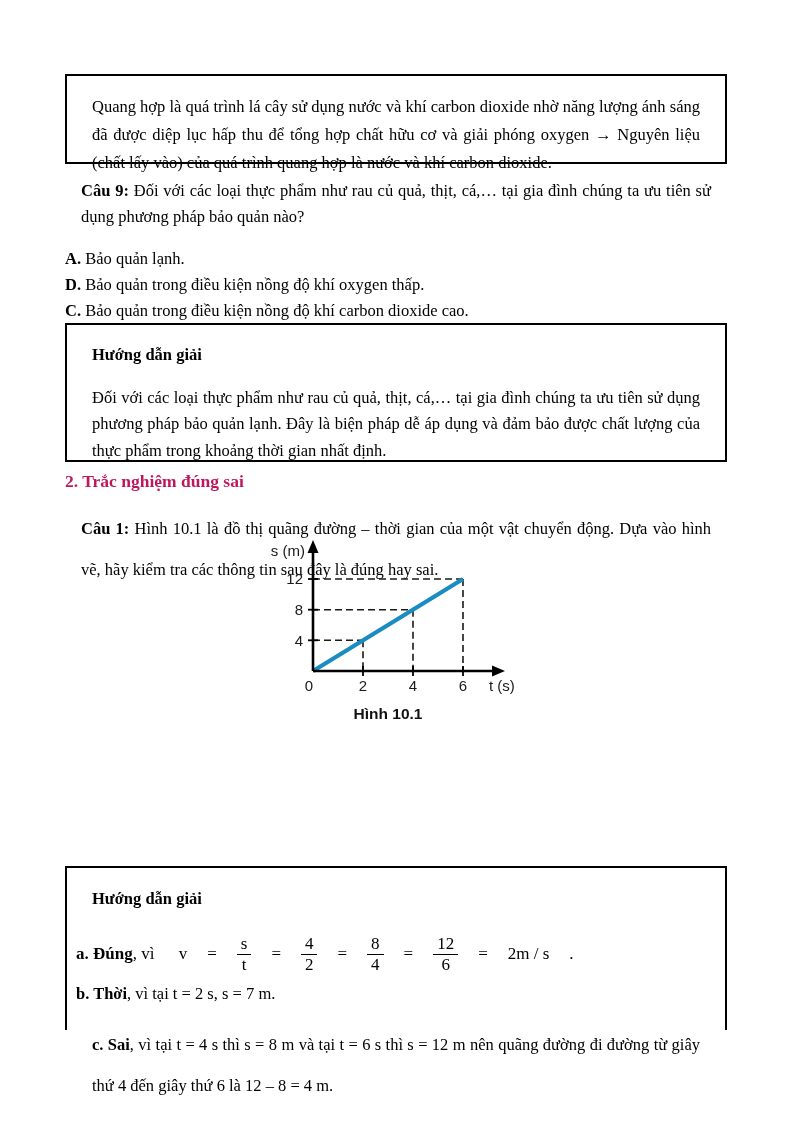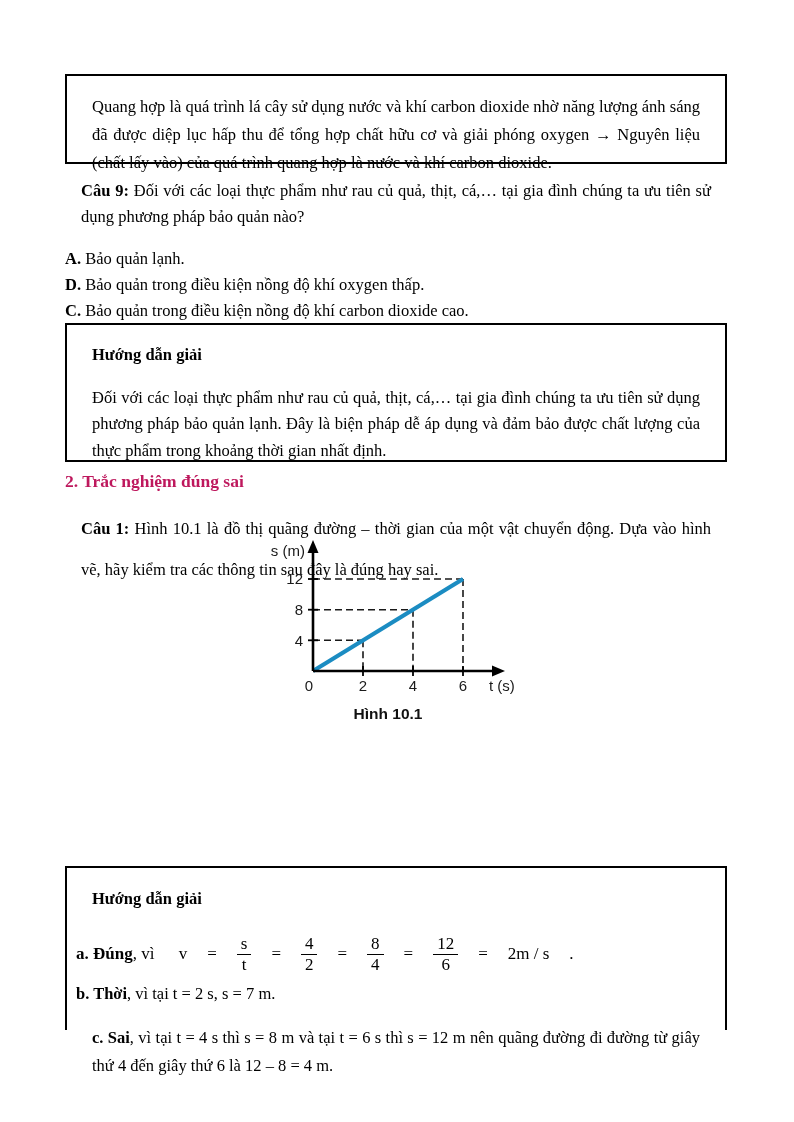--- a/index.html
+++ b/index.html
@@ -27,21 +27,21 @@
   .cap-font{font-family:"Liberation Sans", sans-serif;font-size:15.5px;font-weight:bold;fill:#111;}
   #stmts{top:749px;line-height:28px;}
   #sol1{top:866px;height:164px;border-bottom:none;padding:2px 9px;}
   #sol1 .title{line-height:26px;font-weight:bold;}
   .formula{display:flex;align-items:center;height:52px;gap:20px;font-size:17px;}
   .formula .ftext{white-space:pre;}
   .frac{display:inline-block;text-align:center;line-height:1.15;}
   .frac .num{display:block;padding:0 4px;}
   .frac .den{display:block;border-top:1.5px solid #000;padding:0 4px;}
   .line-b{line-height:28px;}
-  .para-c{line-height:28px;}
+  .para-c{line-height:41px;}
 </style>
 </head>
 <body>
 
 <div class="abs box" id="intro-box">
   <p class="just">Quang hợp là quá trình lá cây sử dụng nước và khí carbon dioxide nhờ năng lượng ánh sáng đã được diệp lục hấp thu để tổng hợp chất hữu cơ và giải phóng oxygen → Nguyên liệu (chất lấy vào) của quá trình quang hợp là nước và khí carbon dioxide.</p>
 </div>
 
 <div class="abs" id="q9">
   <p class="just"><b class="bl">Câu 9:</b><span> Đối với các loại thực phẩm như rau củ quả, thịt, cá,… tại gia đình chúng ta ưu tiên sử dụng phương pháp bảo quản nào?</span></p>

